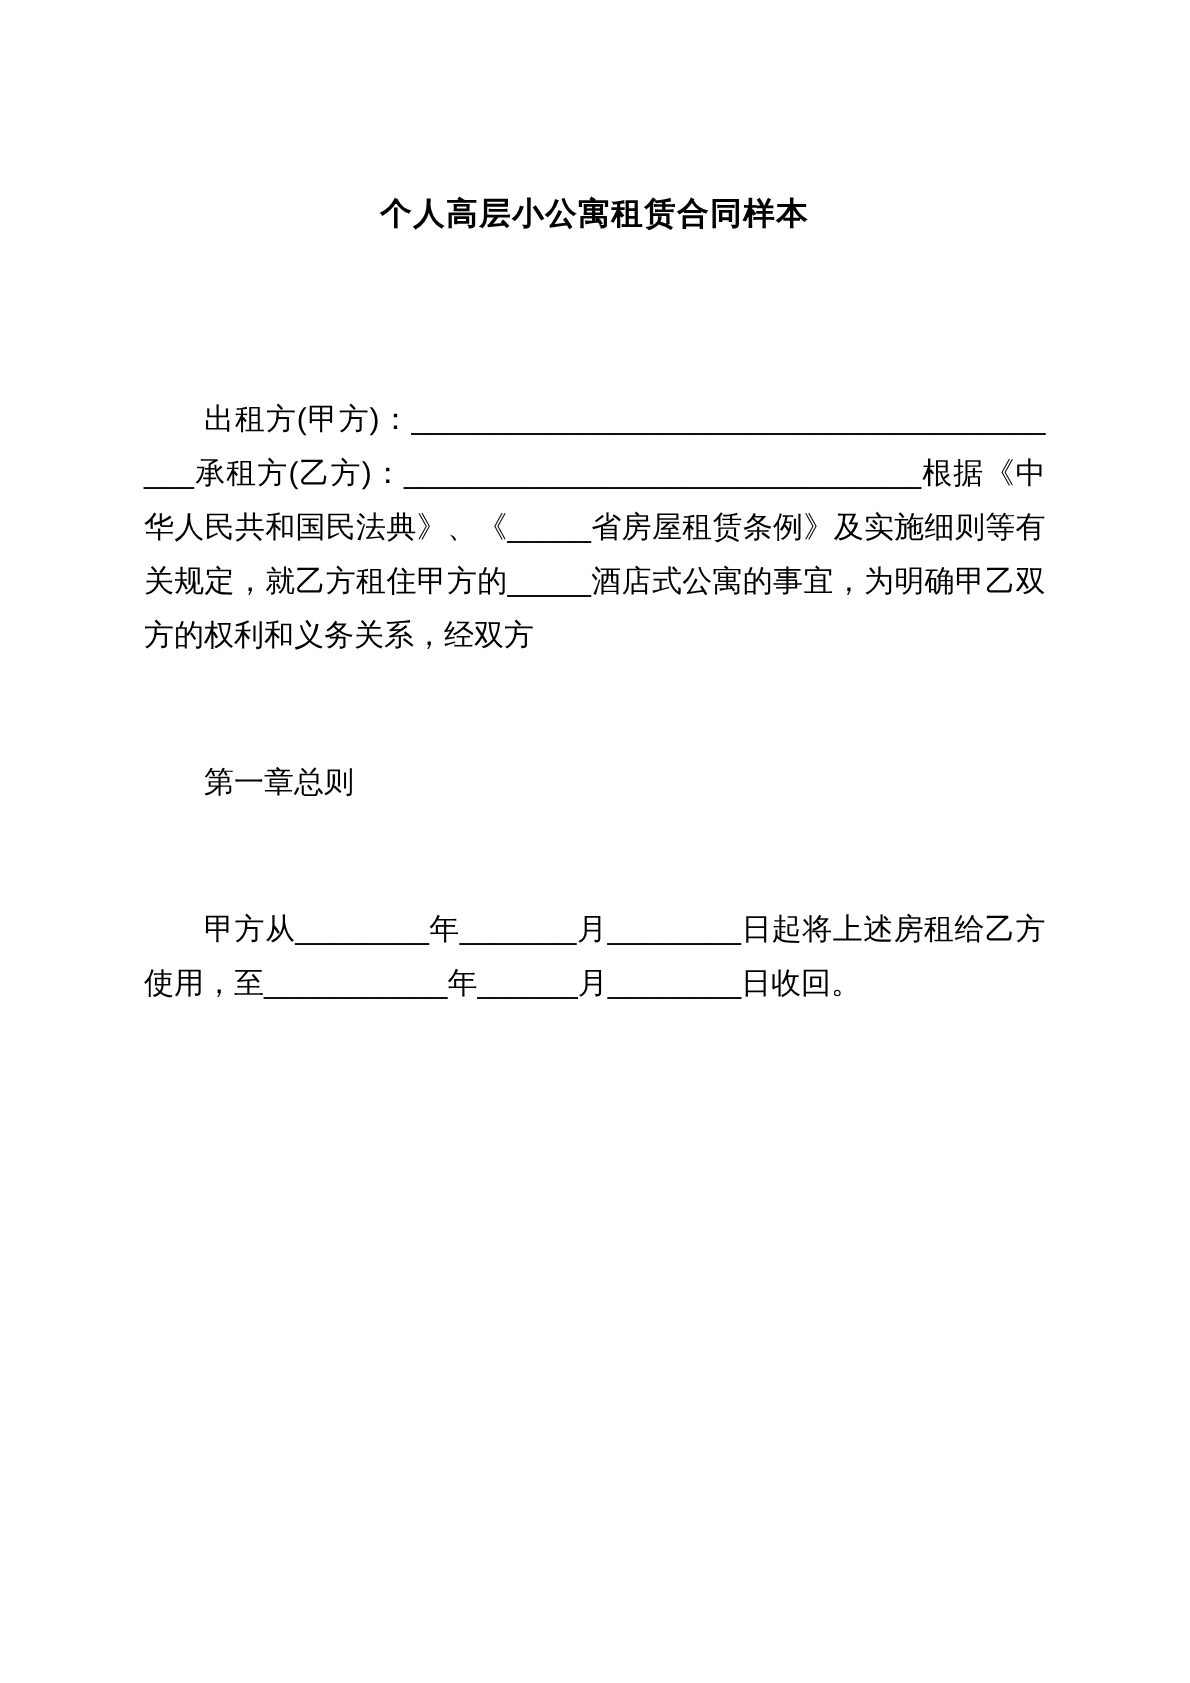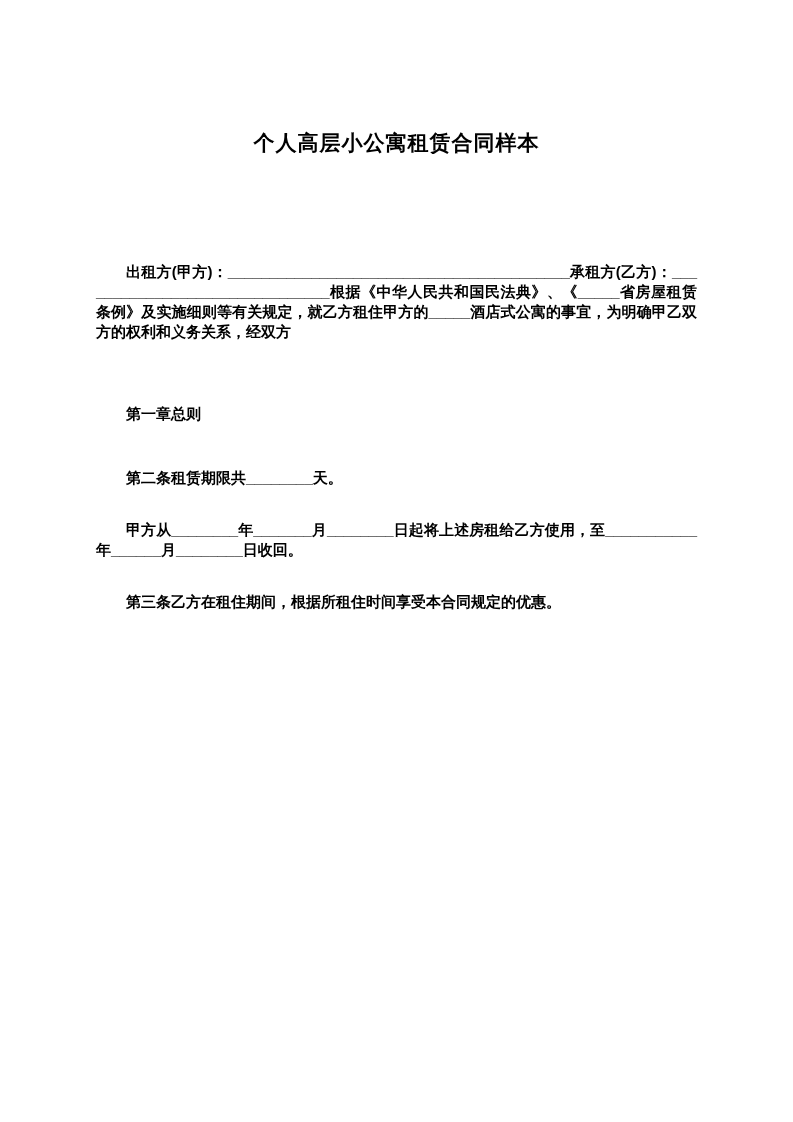--- a/index.html
+++ b/index.html
@@ -31,28 +31,27 @@
     text-align: center;
     font-size: 21px;
     font-weight: bold;
     letter-spacing: 1px;
     line-height: 30px;
   }
   .spacer-after-title {
     height: 104px;
   }
   p.para {
-    font-size: 15px;
-    line-height: 20px;
+    font-size: 20px;
+    line-height: 36px;
     margin: 0 0 14px 0;
     text-align: justify;
     text-justify: inter-ideograph;
     text-indent: 2em;
     word-break: break-all;
-    font-weight: bold;
   }
   .gap-sm { height: 12px; }
   .gap-md { height: 18px; }
   .page-number {
     position: absolute;
     left: 0;
     right: 0;
     top: 1082px;
     text-align: center;
     font-size: 13px;
@@ -82,26 +81,24 @@
 
     <div class="gap-sm"></div>
 
     <p class="para">第一章总则</p>
 
     <div class="gap-sm"></div>
 
 
     <div class="gap-md"></div>
 
-    <p class="para">第二条租赁期限共________天。</p>
 
     <div class="gap-md"></div>
 
     <p class="para">甲方从________年_______月________日起将上述房租给乙方使用，至___________年______月________日收回。</p>
 
     <div class="gap-md"></div>
 
-    <p class="para">第三条乙方在租住期间，根据所租住时间享受本合同规定的优惠。</p>
 
   </div>
 
   <div class="page-number">1</div>
 </div>
 
 </body></html>

